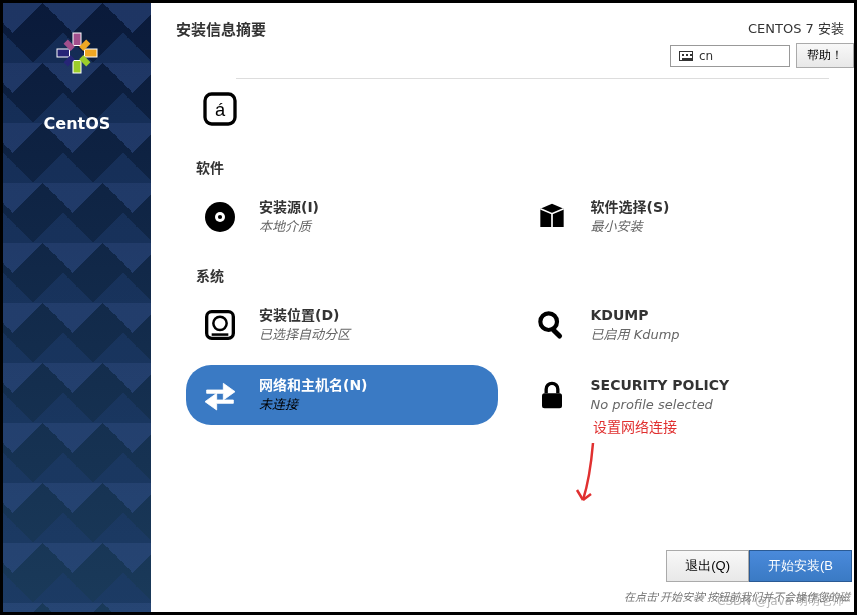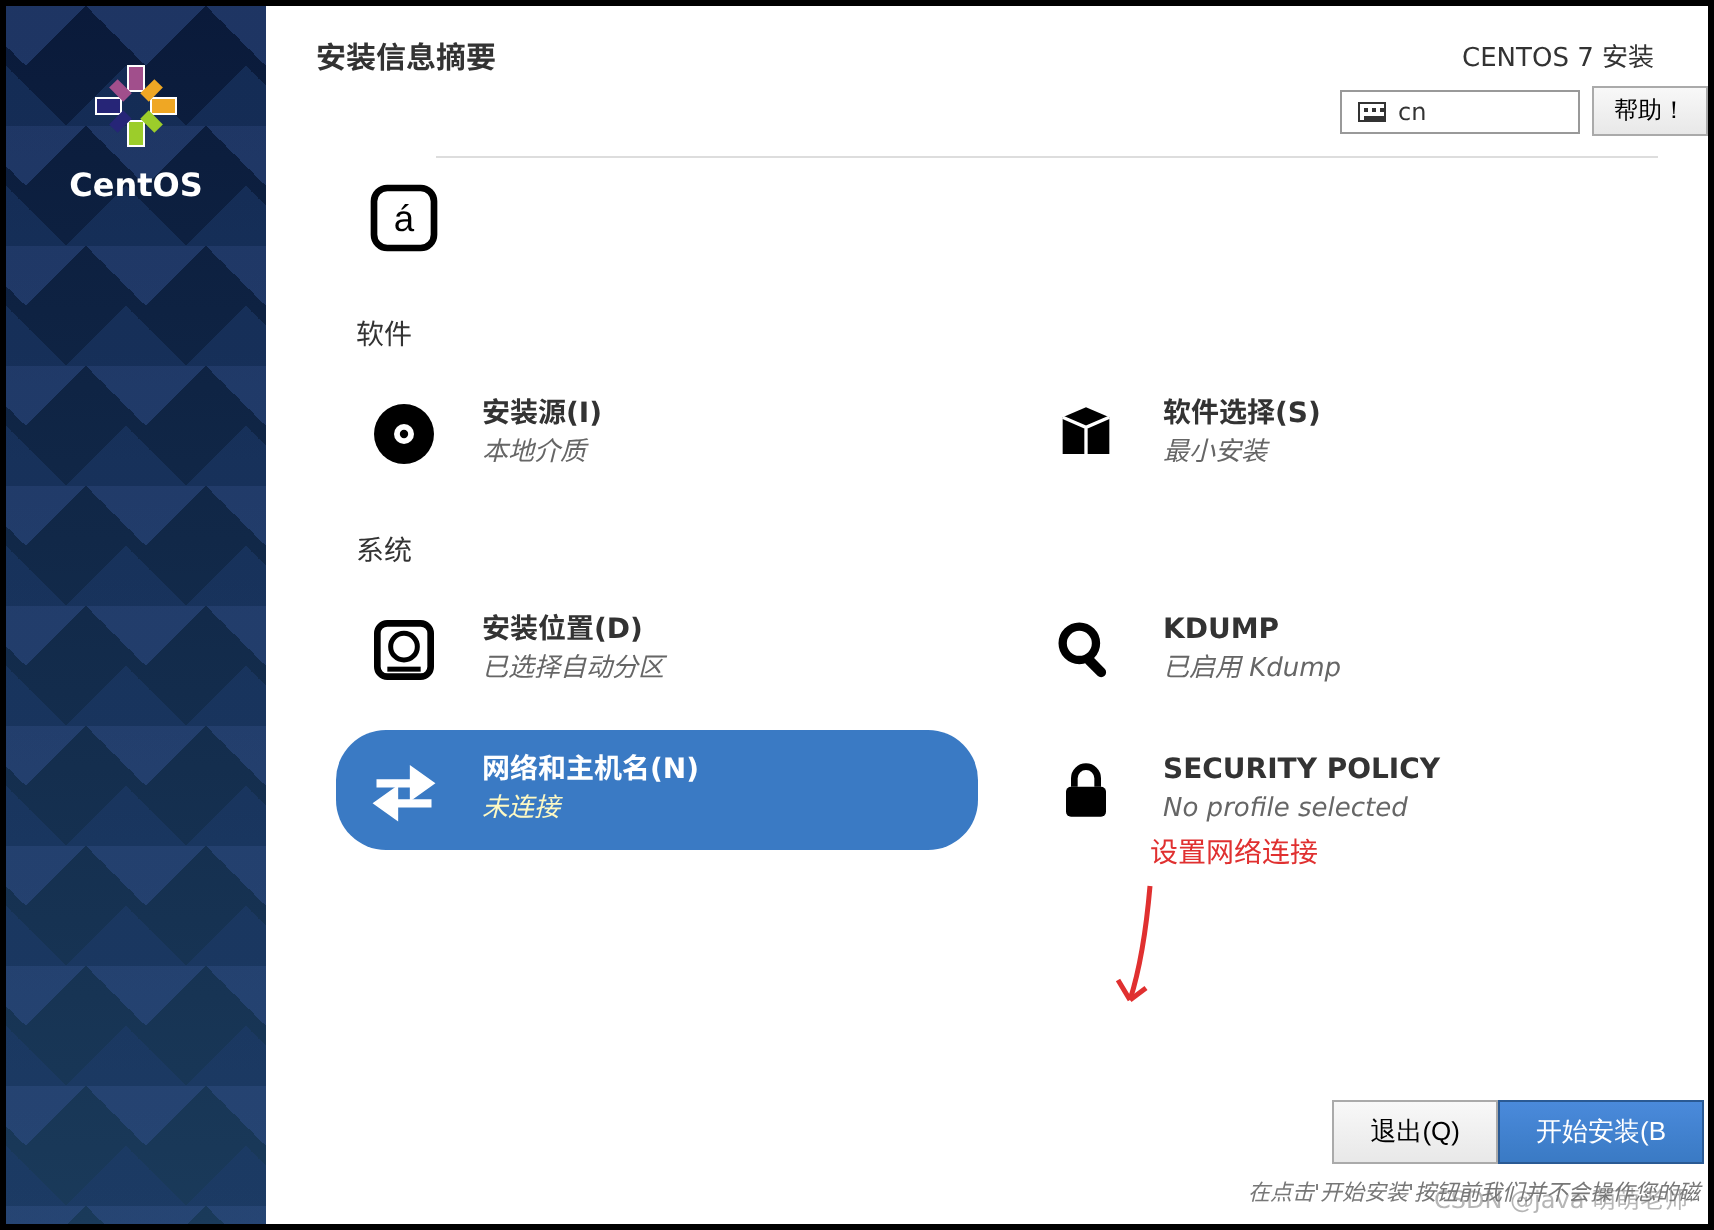--- a/index.html
+++ b/index.html
@@ -21,56 +21,57 @@
   .frame {
     width: 857px;
     height: 615px;
     border: 3px solid #000;
     position: relative;
     display: flex;
     overflow: hidden;
   }
   
   .sidebar {
-    width: 130px;
+    width: 148px;
     background: linear-gradient(135deg, #0a1a3a 0%, #1a2a4a 50%, #0a1a3a 100%);
     background-image:
       linear-gradient(135deg, rgba(50,80,140,0.5) 25%, transparent 25%),
       linear-gradient(225deg, rgba(50,80,140,0.5) 25%, transparent 25%),
       linear-gradient(45deg, rgba(30,60,110,0.5) 25%, transparent 25%),
       linear-gradient(315deg, rgba(30,60,110,0.5) 25%, transparent 25%),
       linear-gradient(180deg, #0a1a3a, #1a3a5a);
     background-position: 10px 0, 10px 0, 0 0, 0 0, 0 0;
     background-size: 60px 60px, 60px 60px, 60px 60px, 60px 60px, 100% 100%;
     background-repeat: repeat;
     color: #fff;
     display: flex;
     flex-direction: column;
     align-items: center;
     padding-top: 25px;
+    gap: 31px;
   }
   .sidebar svg { display: block; }
   .sidebar-brand { font-weight: bold; font-size: 16px; margin-top: 5px; color:#fff; }
   
   .main {
     flex: 1;
     display: flex;
     flex-direction: column;
     position: relative;
     background: #fff;
   }
   .header {
     display: flex;
     justify-content: space-between;
     align-items: flex-start;
     padding: 15px 0 10px 25px;
   }
   .header-title { font-weight: bold; font-size: 15px; }
   .header-right { display: flex; flex-direction: column; align-items: flex-end; gap: 6px; padding-right:0; }
-  .install-label { font-size: 13px; padding-right:27px; }
+  .install-label { font-size: 13px; padding-right:10px; }
   .top-controls { display: flex; gap: 6px; align-items: center; margin-left: 36px; }
   .lang-select {
     border: 1px solid #999;
     background: #fff;
     padding: 3px 8px;
     font-size: 12px;
     display: flex; align-items: center; gap: 6px;
     width: 120px;
   }
   .kbd-icon {
@@ -89,21 +90,21 @@
     padding: 3px 10px;
     font-size: 12px;
   }
   .content {
     flex: 1;
     padding: 0 25px 0 25px;
     overflow: hidden;
     position: relative;
   }
   .section-divider { border-top:1px solid #ddd; margin:0 0 0 60px; }
-  .section-title { font-size: 14px; margin: 18px 0 10px 20px; }
+  .section-title { font-size: 14px; margin: 18px 0 10px 20px; font-weight: bold; }
   .items {
     display: grid;
     grid-template-columns: 1fr 1fr;
     column-gap: 20px;
     row-gap: 10px;
     margin-left: 10px;
   }
   .item {
     display: flex;
     align-items: center;
@@ -111,21 +112,21 @@
     padding: 6px 10px;
     border-radius: 2px;
     cursor: pointer;
   }
   .item.single { grid-column: 1 / 2; }
   .item.selected {
     background: var(--accent-blue);
     color: #fff;
     border-radius: 25px;
   }
-  .item.selected .item-sub { color: #fef9c3; }
+  .item.selected .item-sub { color: #000000; }
   .icon-wrap {
     width: 48px; height: 48px;
     display:flex; align-items:center; justify-content:center;
     flex-shrink:0;
   }
   .icon-wrap svg { width:40px; height:40px; }
   .item.selected .icon-wrap svg path,
   .item.selected .icon-wrap svg circle,
   .item.selected .icon-wrap svg rect { fill:#fff; stroke:#fff; }
   .item-text { display:flex; flex-direction:column; line-height:1.4; }

